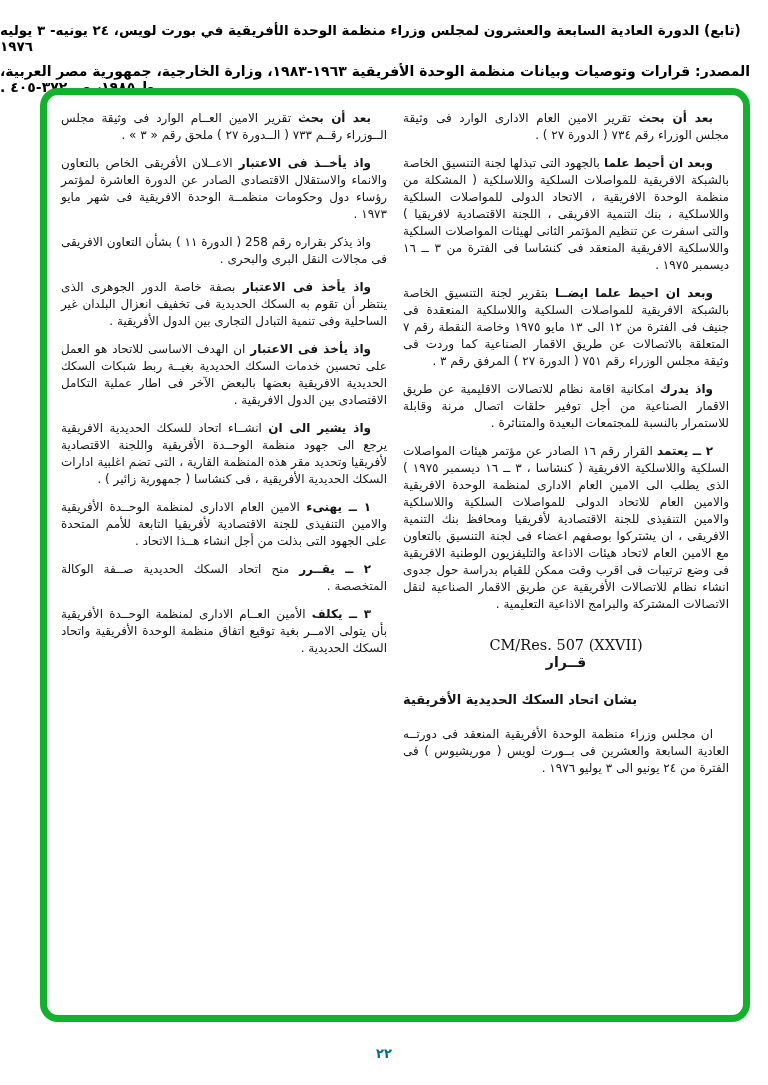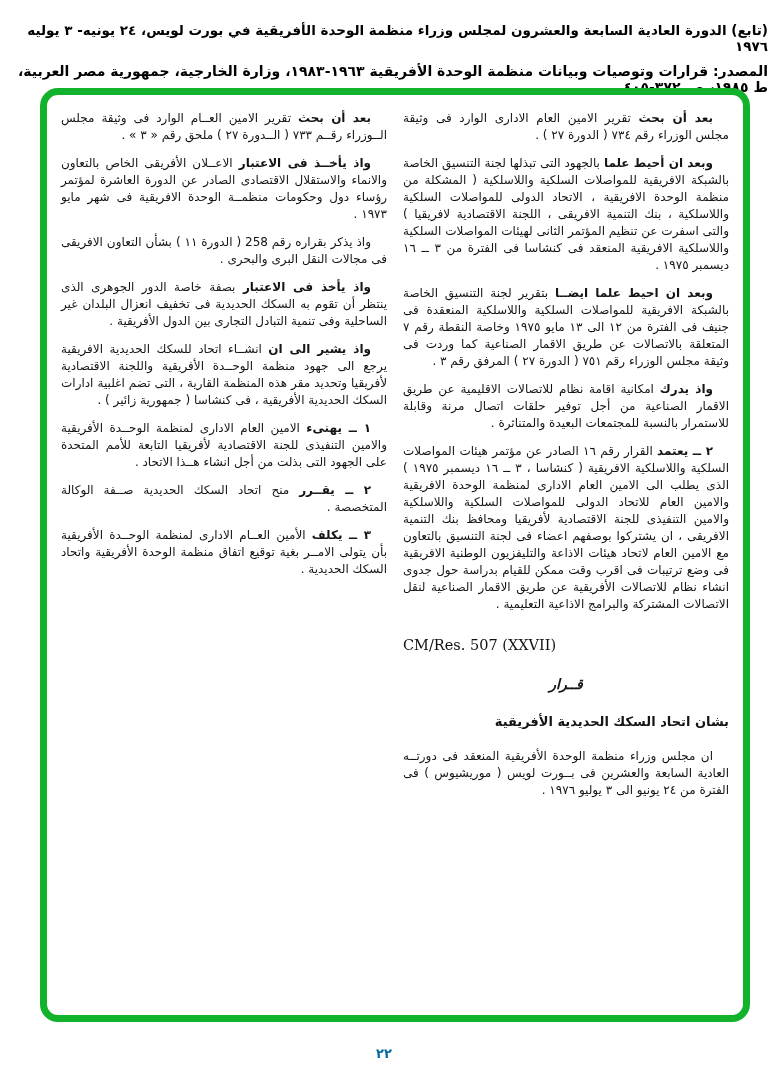--- a/index.html
+++ b/index.html
@@ -5,21 +5,21 @@
   * { box-sizing: border-box; margin: 0; padding: 0; }
   html, body { width: 768px; height: 1085px; background: #ffffff; }
   body {
     position: relative;
     font-family: "DejaVu Sans", sans-serif;
     color: #151515;
   }
   .header {
     position: absolute;
     top: 22px; left: 0; width: 100%;
-    text-align: right;
+    text-align: left;
     direction: rtl;
     color: #000;
   }
   .header .line1 { font-size: 13.5px; font-weight: 700; letter-spacing: 0.2px; }
   .header .line2 { font-size: 14px; font-weight: 700; margin-top: 9px; }
 
   .frame {
     position: absolute;
     left: 40px; top: 88px;
     width: 710px; height: 934px;
@@ -40,35 +40,33 @@
     direction: rtl;
     text-align: justify;
     font-size: 12px;
     line-height: 17px;
   }
   .para { margin-bottom: 11px; text-indent: 16px; }
   .para .lead { font-weight: 700; }
 
   .cm-ref {
     direction: ltr;
-    text-align: left;
+    text-align: center;
     font-family: "DejaVu Serif", serif;
     font-size: 14.5px;
     color: #111;
     margin-top: 24px;
   }
   .res-heading {
     text-align: center;
     font-weight: 700;
     font-size: 14px;
-    margin-top: 22px;
-    font-style: italic;
   }
   .res-subject {
-    text-align: right;
+    text-align: left;
     font-weight: 700;
     font-size: 13px;
     margin-top: 20px;
     margin-bottom: 18px;
   }
   .page-number {
     position: absolute;
     bottom: 24px; left: 0; width: 100%;
     text-align: center;
     font-weight: 700;
@@ -98,20 +96,21 @@
       <div class="res-heading">قــرار</div>
       <div class="res-subject">بشان اتحاد السكك الحديدية الأفريقية</div>
       <p class="para">ان مجلس وزراء منظمة الوحدة الأفريقية المنعقد فى دورتــه العادية السابعة والعشرين فى بــورت لويس ( موريشيوس ) فى الفترة من ٢٤ يونيو الى ٣ يوليو ١٩٧٦ .</p>
     </div>
 
     <div class="col">
       <p class="para"><b class="lead">بعد أن بحث</b> <span>تقرير الامين العــام الوارد فى وثيقة مجلس الــوزراء رقــم ٧٣٣ ( الــدورة ٢٧ ) ملحق رقم « ٣ » .</span></p>
       <p class="para"><b class="lead">واذ يأخــذ فى الاعتبار</b> <span>الاعــلان الأفريقى الخاص بالتعاون والانماء والاستقلال الاقتصادى الصادر عن الدورة العاشرة لمؤتمر رؤساء دول وحكومات منظمــة الوحدة الافريقية فى شهر مايو ١٩٧٣ .</span></p>
       <p class="para"><b class="lead"></b> <span>واذ يذكر بقراره رقم 258 ( الدورة ١١ ) بشأن التعاون الافريقى فى مجالات النقل البرى والبحرى .</span></p>
       <p class="para"><b class="lead">واذ يأخذ فى الاعتبار</b> <span>بصفة خاصة الدور الجوهرى الذى ينتظر أن تقوم به السكك الحديدية فى تخفيف انعزال البلدان غير الساحلية وفى تنمية التبادل التجارى بين الدول الأفريقية .</span></p>
+      <p class="para"><b class="lead">واذ يأخذ فى الاعتبار</b> <span>ان الهدف الاساسى للاتحاد هو العمل على تحسين خدمات السكك الحديدية بغيــة ربط شبكات السكك الحديدية الافريقية بعضها بالبعض الآخر فى اطار عملية التكامل الاقتصادى بين الدول الافريقية .</span></p>
       <p class="para"><b class="lead">واذ يشير الى ان</b> <span>انشــاء اتحاد للسكك الحديدية الافريقية يرجع الى جهود منظمة الوحــدة الأفريقية واللجنة الاقتصادية لأفريقيا وتحديد مقر هذه المنظمة القارية ، التى تضم اغلبية ادارات السكك الحديدية الأفريقية ، فى كنشاسا ( جمهورية زائير ) .</span></p>
       <p class="para"><b class="lead">١ ــ يهنىء</b> <span>الامين العام الادارى لمنظمة الوحــدة الأفريقية والامين التنفيذى للجنة الاقتصادية لأفريقيا التابعة للأمم المتحدة على الجهود التى بذلت من أجل انشاء هــذا الاتحاد .</span></p>
       <p class="para"><b class="lead">٢ ــ يقــرر</b> <span>منح اتحاد السكك الحديدية صــفة الوكالة المتخصصة .</span></p>
       <p class="para"><b class="lead">٣ ــ يكلف</b> <span>الأمين العــام الادارى لمنظمة الوحــدة الأفريقية بأن يتولى الامــر بغية توقيع اتفاق منظمة الوحدة الأفريقية واتحاد السكك الحديدية .</span></p>
     </div>
 
   </div>
 </div>
 
 <div class="page-number">٢٢</div>

